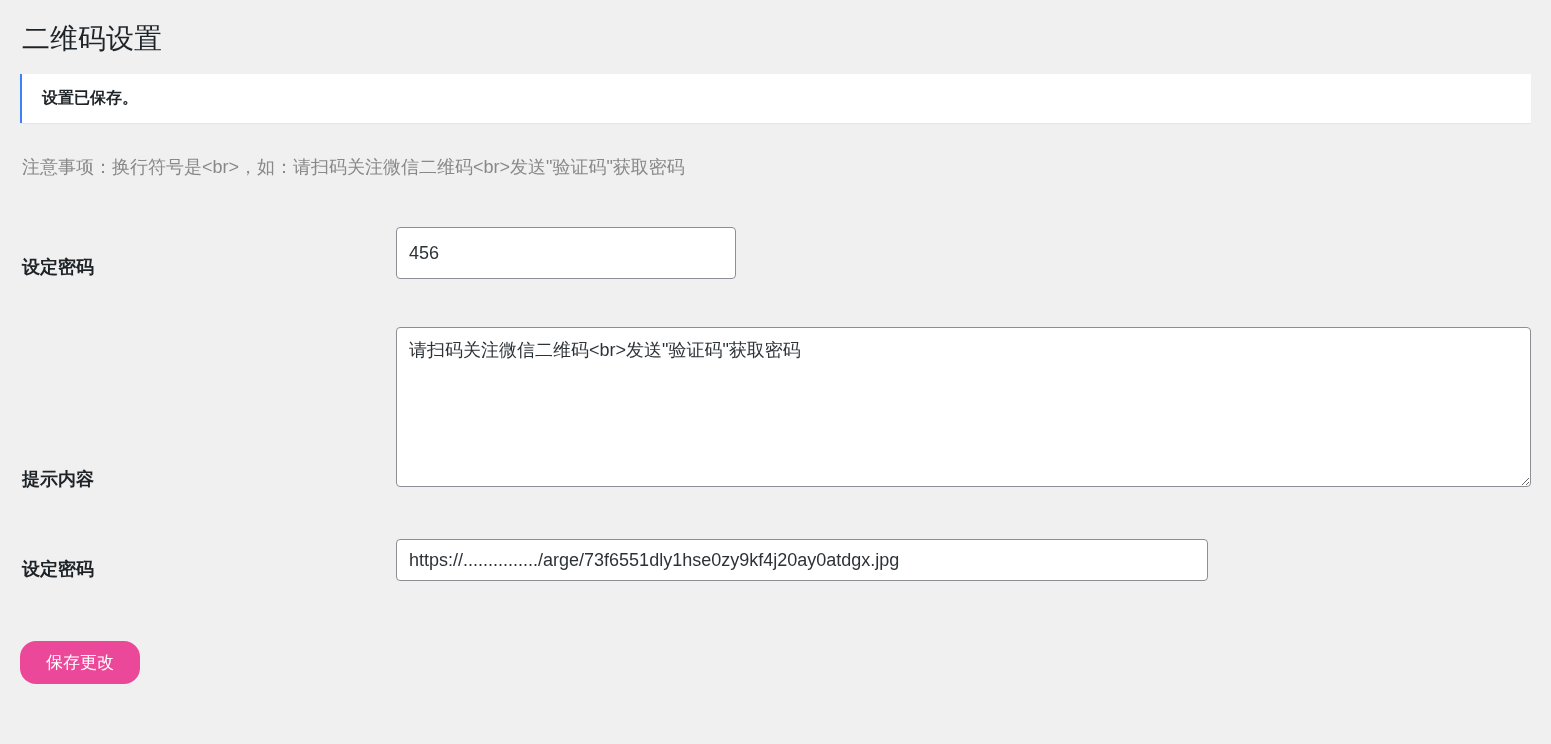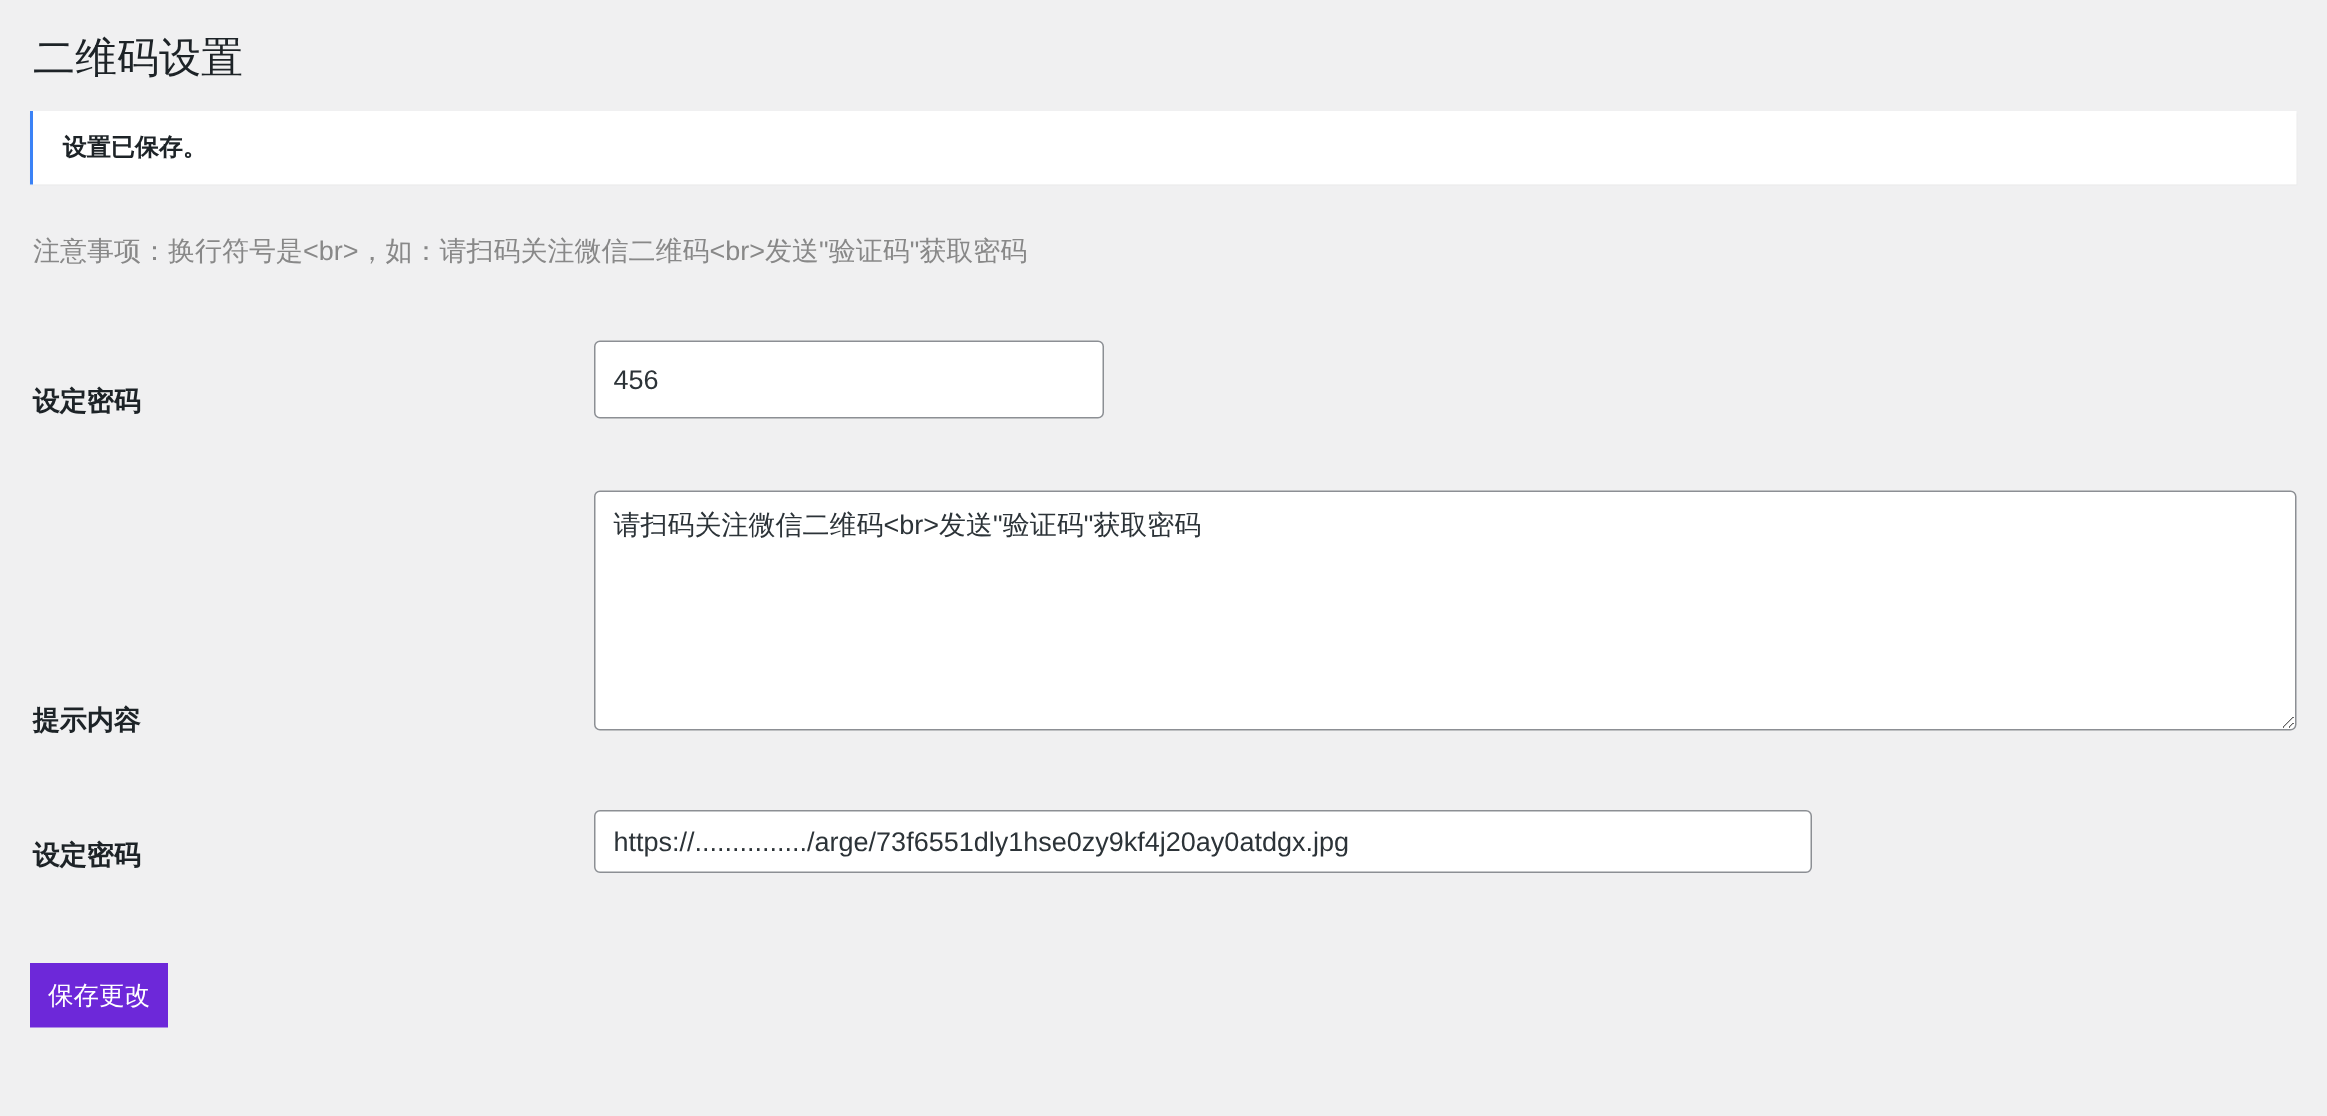--- a/index.html
+++ b/index.html
@@ -85,26 +85,26 @@
       width: 812px;
       height: 42px;
       padding: 6px 12px;
       font-size: 18px;
       border: 1px solid #8c8f94;
       border-radius: 4px;
       background: #fff;
       color: #2c3338;
     }
     .save-button {
-      background: #6d28d9;
+      background: #ec4899;
       color: #fff;
       border: none;
-      padding: 10px 12px;
+      padding: 10px 26px;
       font-size: 17px;
-      border-radius: 0;
+      border-radius: 16px;
       cursor: pointer;
       margin-top: 12px;
     }
   </style>
 </head>
 <body>
 
 
 
 <h1 class="page-title">二维码设置</h1>

